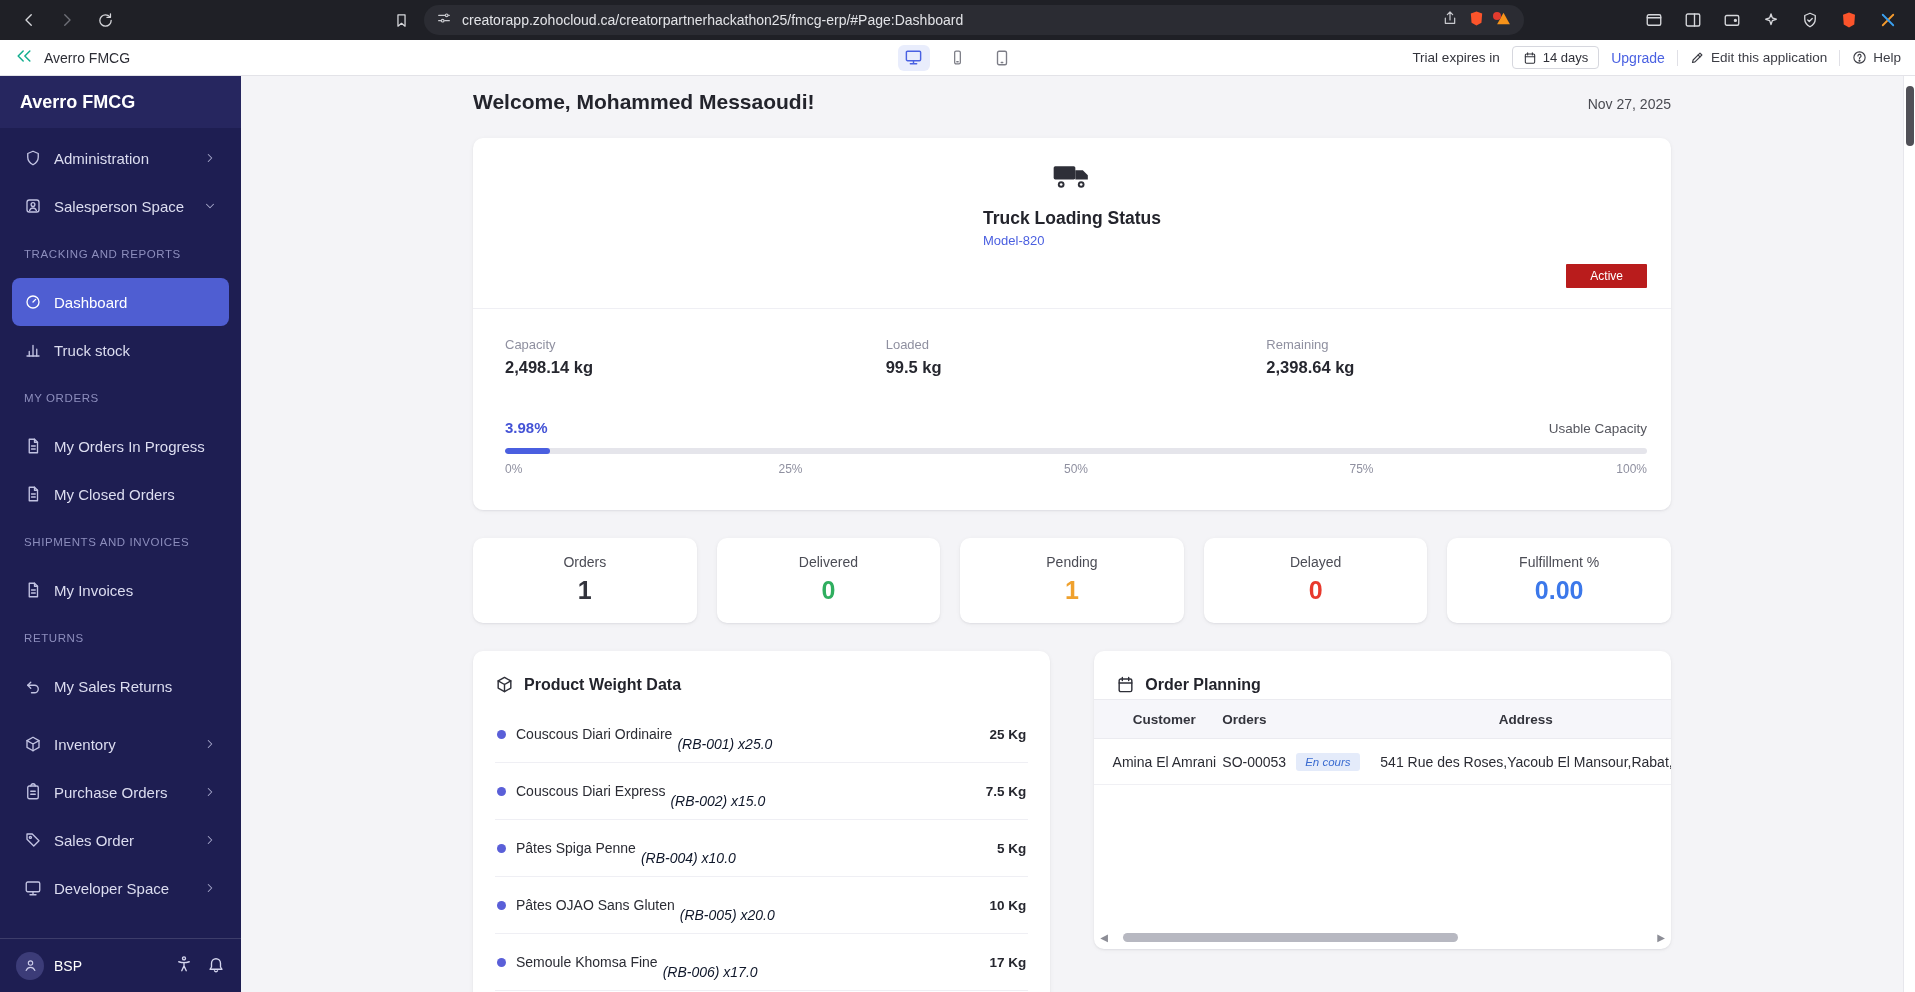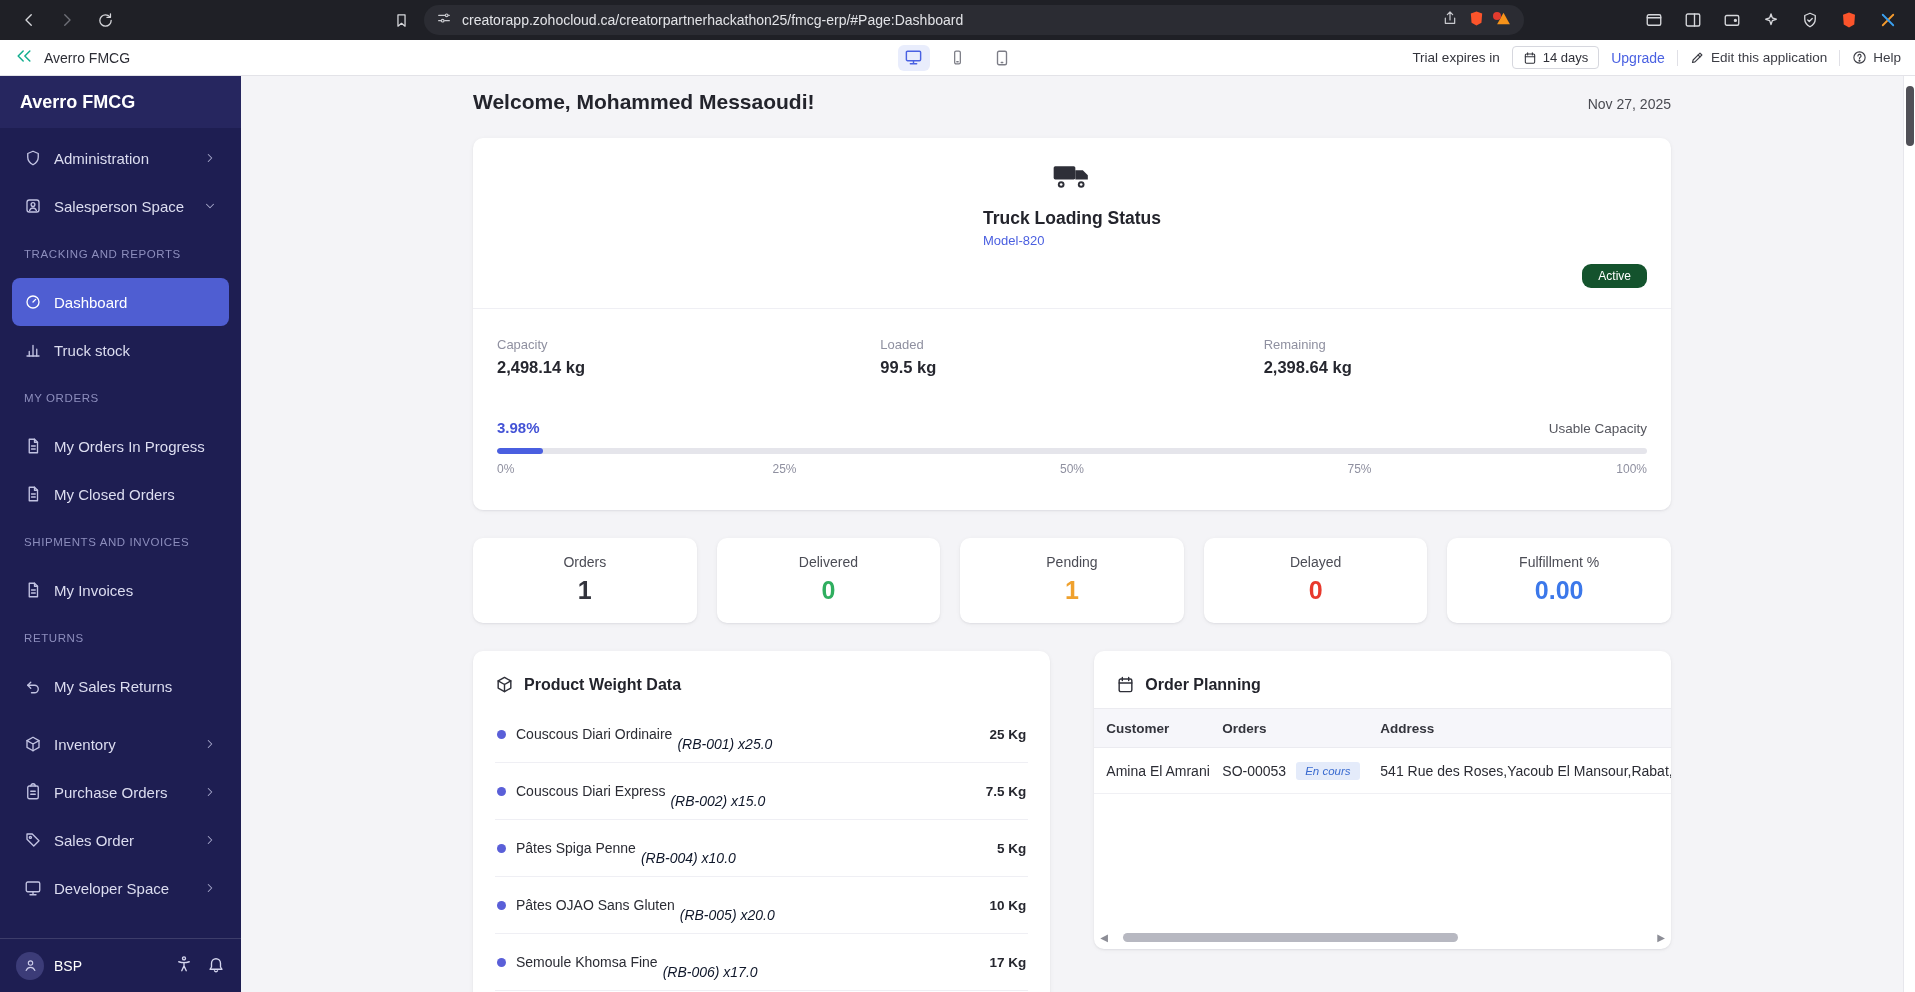--- a/index.html
+++ b/index.html
@@ -57,22 +57,22 @@
   .welcome-row { display:flex; justify-content:space-between; align-items:baseline; }
   .welcome { font-size:21px; font-weight:bold; color:#23242c; }
   .date { font-size:14px; color:#4a4b52; }
 
   .card { background:#fff; border-radius:10px; box-shadow:0 1px 2px rgba(16,16,40,.06), 0 1px 5px rgba(16,16,40,.05); }
 
   .truck-card { margin-top:24px; }
   .truck-head { display:flex; align-items:center; gap:16px; padding:24px 24px 20px; border-bottom:1px solid #efeff4;flex-direction:column; }
   .truck-title { font-size:17.5px; font-weight:bold; color:#23242c; }
   .truck-model { font-size:13px; color:#4a5fe0; margin-top:4px; }
-  .badge-active { margin-left:auto; background:#14532d; color:#fff; font-size:12px; padding:5px 16px; border-radius:9px; }
-  .truck-body { padding:28px 24px 30px; }
+  .badge-active { margin-left:auto; background:#b91c1c; color:#fff; font-size:12px; padding:5px 24px; border-radius:1px; }
+  .truck-body { padding:28px 24px 30px;margin-left:8px; }
   .metrics { display:flex; }
   .metric { width:388px; }
   .metric .lab { font-size:13px; color:#8f90a0; }
   .metric .val { font-size:16.5px; font-weight:bold; color:#26272f; margin-top:6px; }
   .pct-row { display:flex; justify-content:space-between; align-items:baseline; margin-top:42px; }
   .pct { font-size:15px; font-weight:bold; color:#4453d6; }
   .usable { font-size:13.5px; color:#55565e; }
   .bar-track { margin-top:12px; height:6px; background:#e5e5eb; border-radius:3px; position:relative; overflow:hidden; }
   .bar-fill { position:absolute; left:0; top:0; bottom:0; background:#4a5fe0; border-radius:3px; }
   .scale { position:relative; height:18px; margin-top:8px; font-size:12px; color:#8f90a0; }
@@ -92,21 +92,21 @@
   .panel-product { width:585px; min-height:288px; padding:24px 22px 14px; }
   .p-list { margin-top:12px; }
   .p-row { display:flex; align-items:center; border-bottom:1px solid #efeff4; padding:10px 2px; font-size:14px; color:#2b2c34; }
   .dot { width:9px; height:9px; border-radius:50%; background:#5a5fd8; margin-right:10px; flex:0 0 auto; }
   .spec { font-style:italic; margin-left:5px; color:#0f172a;margin-top:20px; }
   .wt { margin-left:auto; font-weight:bold; font-size:13.5px; color:#26272f; }
   .more { text-align:right; margin-top:12px; font-size:13.5px; color:#4a61e2; }
 
   .panel-orders { width:585px; height:298px; position:relative; overflow:hidden; padding-top:24px; }
   .panel-orders .panel-title { padding:0 22px; }
-  .o-table { margin-top:14px; }
+  .o-table { margin-top:5px;text-align:center; }
   .o-head { display:flex; align-items:center; height:40px; background:#f6f6fa; border-top:1px solid #ebebf0; border-bottom:1px solid #ebebf0; font-size:13.5px; font-weight:bold; color:#33343c; }
   .o-row { display:flex; align-items:center; height:46px; border-bottom:1px solid #f0f0f4; font-size:14px; color:#2b2c34; }
   .col-customer { width:128px; padding-left:12px; flex:0 0 auto; }
   .col-orders { width:158px; flex:0 0 auto; display:flex; align-items:center; }
   .col-address { flex:1; white-space:nowrap; overflow:hidden; }
   .badge-status { font-style:italic; font-size:11.5px; color:#3a6bd0; background:#e4ebfa; padding:3px 9px; border-radius:3px; margin-left:10px; }
   .h-scroll { position:absolute; left:6px; right:6px; bottom:5px; height:13px; display:flex; align-items:center; gap:4px; }
   .h-arrow { color:#8c8d96; font-size:10px; line-height:1; }
   .h-track { flex:1; height:9px; position:relative; }
   .h-thumb { position:absolute; left:2%; width:62%; top:0; height:9px; background:#b7b8c1; border-radius:5px; }

